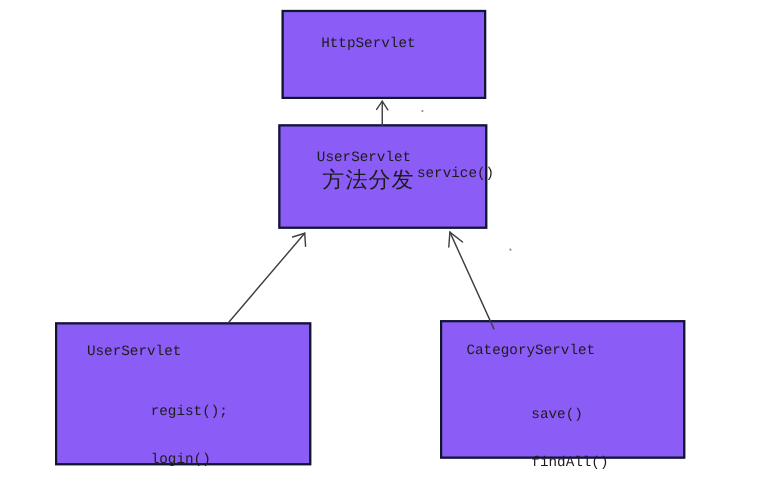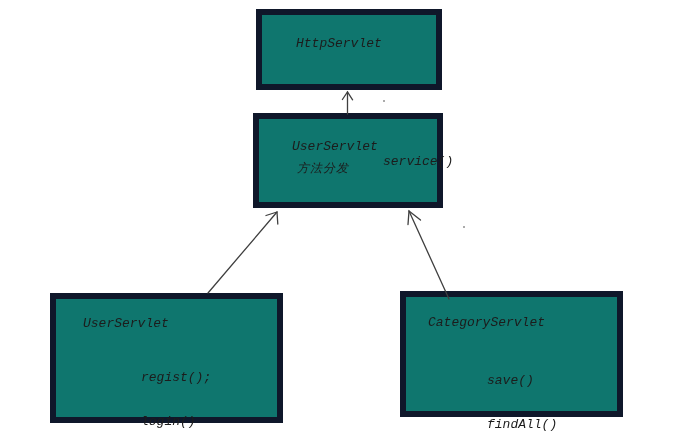--- a/index.html
+++ b/index.html
@@ -12,33 +12,32 @@
     width: 692px;
     height: 447px;
     background: #ffffff;
     overflow: hidden;
     font-family: "Liberation Mono", "DejaVu Sans Mono", monospace;
     color: #1c1c1c;
   }
   .node {
     position: absolute;
     box-sizing: border-box;
-    border: 6px solid #0f172a;
-    background: #0f766e;
+    border: 2px solid #0f172a;
+    background: #8b5cf6;
     z-index: 1;
-    font-style: italic;
   }
   .node .label {
     position: absolute;
     font-size: 13px;
     line-height: 14px;
     white-space: pre;
   }
   .node .label.cjk {
-    font-size: 12px;
+    font-size: 20px;
     line-height: 18px;
     font-family: "Liberation Sans", "DejaVu Sans", sans-serif;
     letter-spacing: 1px;
   }
   .methods {
     position: absolute;
     font-size: 13px;
     line-height: 14.5px;
     white-space: pre;
   }

